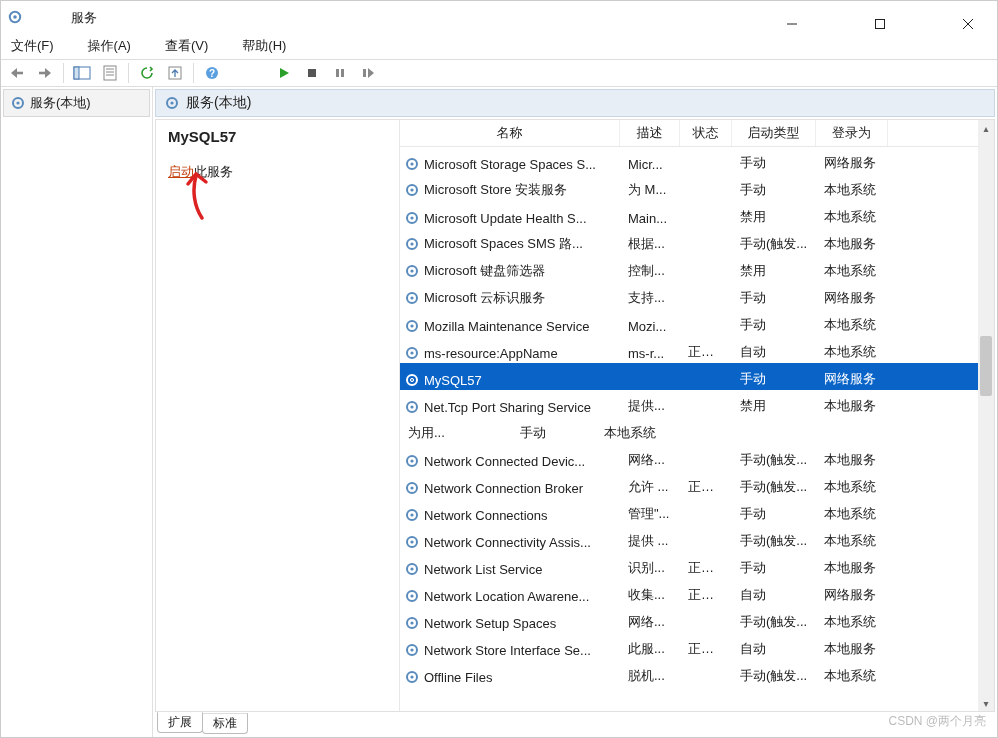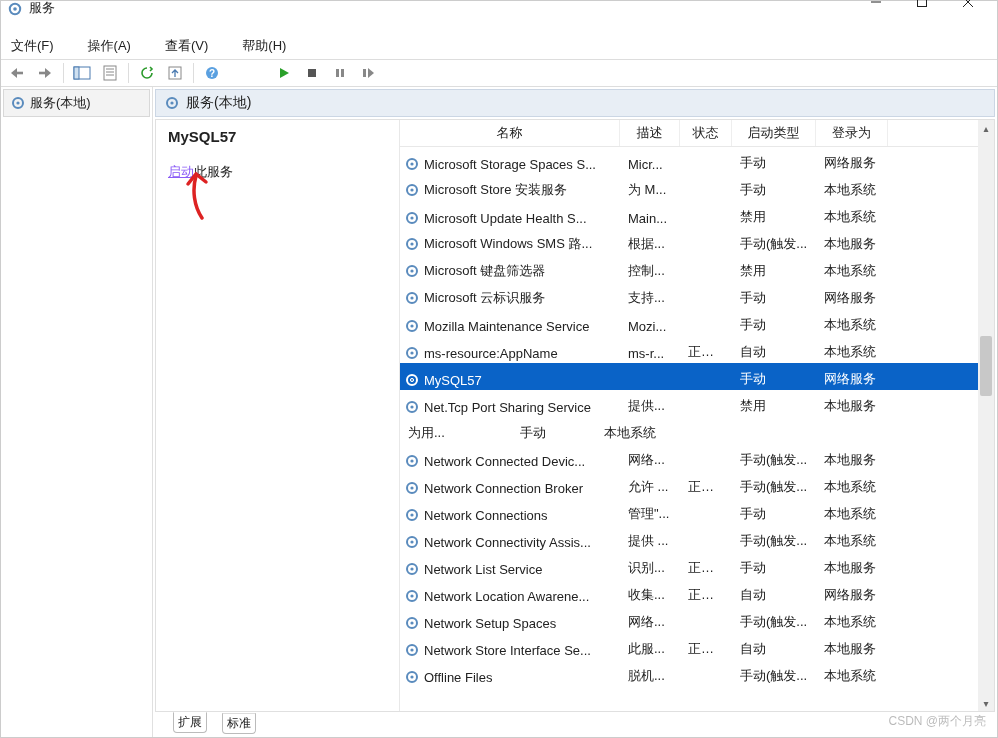--- a/index.html
+++ b/index.html
@@ -1,20 +1,20 @@
 <!DOCTYPE html>
 <html><head>
 <meta charset="utf-8">
 <style>
   * { box-sizing: border-box; }
   html, body { margin:0; padding:0; font-family: "Segoe UI", "Microsoft YaHei", Arial, sans-serif; font-size:13px; color:#222; background:#fff; height:100%; }
   .window { width:998px; height:738px; border:1px solid #ccc; display:flex; flex-direction:column; background:#fff; }
 
   
-  .titlebar { height:32px; display:flex; align-items:flex-end; padding:16px 6px; }
+  .titlebar { height:32px; display:flex; align-items:flex-start; padding:8px 6px;gap:42px; }
   .titlebar .app-icon { width:16px; height:16px; margin-right:6px; }
   .titlebar-title { flex:0 0 auto; font-size:13px; }
   .titlebar-spacer { flex:1; }
   .cap-btn { width:46px; height:30px; display:flex; align-items:center; justify-content:center; }
   .cap-btn svg { width:10px; height:10px; stroke:#222; stroke-width:1; fill:none; }
 
   
   .menubar { height:26px; display:flex; align-items:center; padding:0 8px; gap:30px; font-size:13px; }
   .menuitem { padding:2px 2px; }
 
@@ -30,41 +30,41 @@
 
   .nav { width:152px; border-right:1px solid #e0e0e0; background:#fff; }
   .nav-item { display:flex; align-items:center; gap:4px; padding:4px 6px; background:#f3f3f3; border:1px solid #d8d8d8; margin:2px; }
 
   .main { flex:1; display:flex; flex-direction:column; overflow:hidden; }
   .main-header { display:flex; align-items:center; gap:6px; background:#e8eef5; border:1px solid #cbd6e4; padding:4px 8px; margin:2px 2px 0 2px; font-size:14px; }
 
   .split { flex:1; display:flex; overflow:hidden; margin:2px; border:1px solid #e0e0e0; position:relative; }
   .details-pane { width:244px; padding:8px 12px; border-right:1px solid #e8e8e8; }
   .details-title { font-weight:600; font-size:15px; margin-bottom:18px; }
-  .start-link { color:#8b5cf6; text-decoration:underline; }
+  .start-link { color:#c2410c; text-decoration:underline; }
 
   .list-pane { flex:1; position:relative; overflow:hidden; }
   .list-wrap { position:absolute; top:0; left:0; right:16px; bottom:0; overflow:hidden; }
   .cols { display:flex; border-bottom:1px solid #e8e8e8; font-size:13px;text-align:center; }
   .col { padding:4px 8px; border-right:1px solid #eee; overflow:hidden; white-space:nowrap; text-overflow:ellipsis; }
   .c-name{flex:0 0 220px;} .c-desc{flex:0 0 60px;} .c-stat{flex:0 0 52px;} .c-start{flex:0 0 84px;} .c-logon{flex:0 0 72px;}
   .rows { }
   .row { display:flex; align-items:flex-end; font-size:13px; height:27px; }
   .row .cell { padding:2px 8px; overflow:hidden; white-space:nowrap; text-overflow:ellipsis; }
   .row .c-name { display:flex; align-items:center; gap:4px; padding-left:4px; }
   .row.selected { background:#0a63c7; color:#fff; }
   .row.selected .gear-icon svg circle { stroke:#fff; }
 
   .vscroll { position:absolute; top:0; right:0; bottom:0; width:16px; background:#f0f0f0; }
   .vscroll .vs-up, .vscroll .vs-down { height:16px; display:flex; align-items:center; justify-content:center; color:#666; font-size:10px; }
   .vscroll .vs-track { position:absolute; top:16px; bottom:16px; left:0; right:0; }
   .vscroll .vs-thumb { position:absolute; left:2px; right:2px; top:200px; height:60px; background:#c8c8c8; border-radius:2px; }
 
   .tabs { height:24px; display:flex; align-items:flex-start; margin-top:-1px; padding-left:4px; }
-  .tab { border:1px solid #bbb; border-top-color:#ddd; border-radius:0 0 4px 4px; padding:1px 4px; font-size:12px; background:#fff; margin-right:-1px;margin-left:16px; }
+  .tab { border:1px solid #bbb; border-top-color:#ddd; border-radius:0 0 4px 4px; padding:1px 10px; font-size:12px; background:#fff; margin-right:-1px; }
   .tab.active { border-top:1px solid #fff; position:relative; top:-1px; }
 
   .arrow-annot { position:absolute; left:26px; top:50px; pointer-events:none; }
   .arrow-annot svg path { stroke:#d22; stroke-width:3.5; fill:none; stroke-linecap:round; }
 
   .watermark { position:fixed; right:12px; bottom:8px; font-size:12px; color:rgba(0,0,0,0.28); }
 
   .gear-icon { width:16px; height:16px; display:inline-flex; align-items:center; justify-content:center; flex:0 0 16px; }
 </style>
 </head>
@@ -273,21 +273,21 @@
                   <div class="cell c-logon">本地系统</div>
                 </div>
                 <div class="row">
                   <div class="cell c-name">
                     <span class="gear-icon">
                       <svg viewBox="0 0 16 16">
                         <circle cx="8" cy="8" r="5" fill="none" stroke="#5a8bbd" stroke-width="2"></circle>
                         <circle cx="8" cy="8" r="1.6" fill="#5a8bbd"></circle>
                       </svg>
                     </span>
-                    <span>Microsoft Windows SMS 路...</span>
+                    <span>Microsoft Spaces SMS 路...</span>
                   </div>
                   <div class="cell c-desc">根据...</div>
                   <div class="cell c-stat"></div>
                   <div class="cell c-start">手动(触发...</div>
                   <div class="cell c-logon">本地服务</div>
                 </div>
                 <div class="row">
                   <div class="cell c-name">
                     <span class="gear-icon">
                       <svg viewBox="0 0 16 16">

